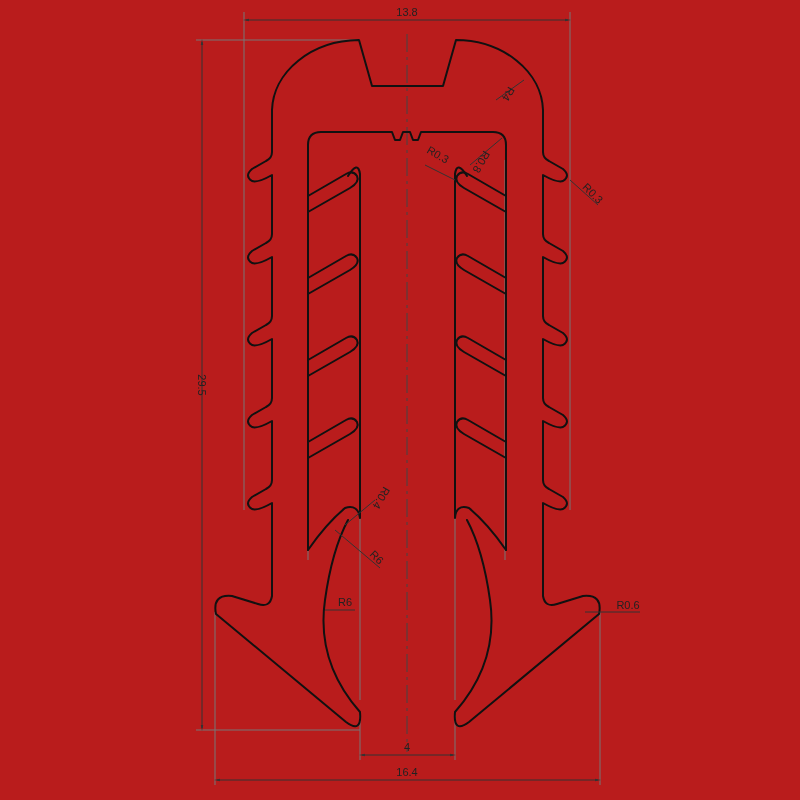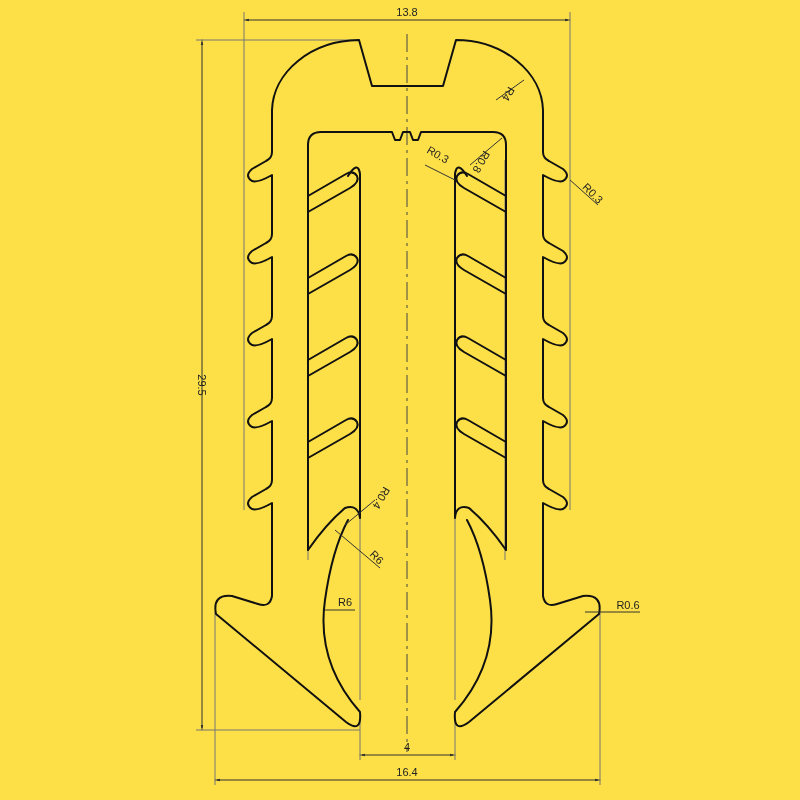--- a/index.html
+++ b/index.html
@@ -1,16 +1,16 @@
 <!DOCTYPE html>
 <html><head>
 <meta charset="utf-8">
 <style>
   html, body { margin: 0; padding: 0; background: #ffffff; }
-  #canvas { position: relative; width: 800px; height: 800px; background: #fde047; overflow: hidden; }
+  #canvas { position: relative; width: 800px; height: 800px; background: #b91c1c; overflow: hidden; }
   svg { position: absolute; left: 0; top: 0; }
   .outline { fill: none; stroke: #111111; stroke-width: 2; stroke-linejoin: round; stroke-linecap: round; }
   .thin { fill: none; stroke: #777777; stroke-width: 1; }
   .dim { fill: none; stroke: #333333; stroke-width: 1; }
   .center { fill: none; stroke: #444444; stroke-width: 1; stroke-dasharray: 18 5 3 5; }
   .dimtext { font-family: "Liberation Sans", sans-serif; font-size: 11px; fill: #222222; }
 </style>
 </head>
 <body>
 

